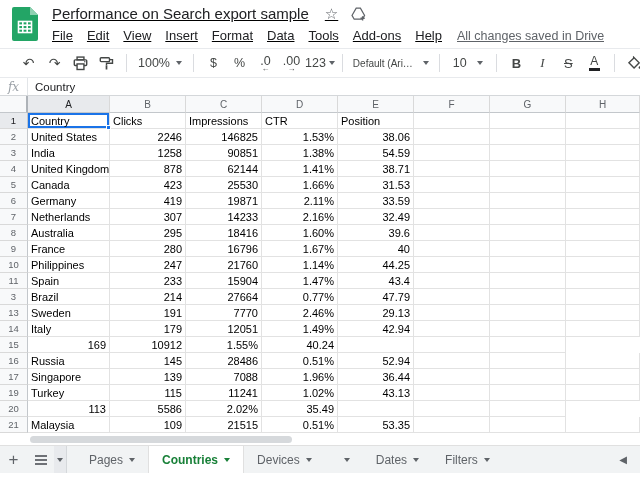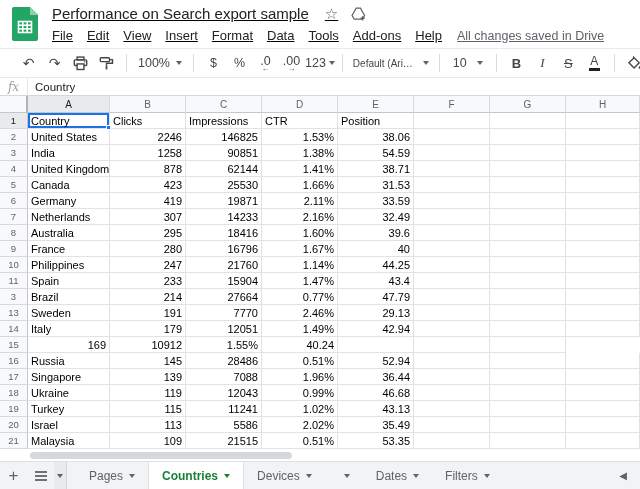--- a/index.html
+++ b/index.html
@@ -402,44 +402,32 @@
           <div class="cell">Singapore</div>
           <div class="cell num">139</div>
           <div class="cell num">7088</div>
           <div class="cell num">1.96%</div>
           <div class="cell num">36.44</div>
           <div class="cell"></div>
           <div class="cell"></div>
           <div class="cell"></div>
         </div>
         <div class="grid-row">
-          <div class="rowh">18</div>
-          <div class="cell">Ukraine</div>
-          <div class="cell num">119</div>
-          <div class="cell num">12043</div>
-          <div class="cell num">0.99%</div>
-          <div class="cell num">46.68</div>
-          <div class="cell"></div>
-          <div class="cell"></div>
-          <div class="cell"></div>
-        </div>
-        <div class="grid-row">
           <div class="rowh">19</div>
           <div class="cell">Turkey</div>
           <div class="cell num">115</div>
           <div class="cell num">11241</div>
           <div class="cell num">1.02%</div>
           <div class="cell num">43.13</div>
           <div class="cell"></div>
           <div class="cell"></div>
           <div class="cell"></div>
         </div>
         <div class="grid-row">
           <div class="rowh">20</div>
-          <div class="cell">Israel</div>
           <div class="cell num">113</div>
           <div class="cell num">5586</div>
           <div class="cell num">2.02%</div>
           <div class="cell num">35.49</div>
           <div class="cell"></div>
           <div class="cell"></div>
           <div class="cell"></div>
         </div>
         <div class="grid-row">
           <div class="rowh">21</div>

